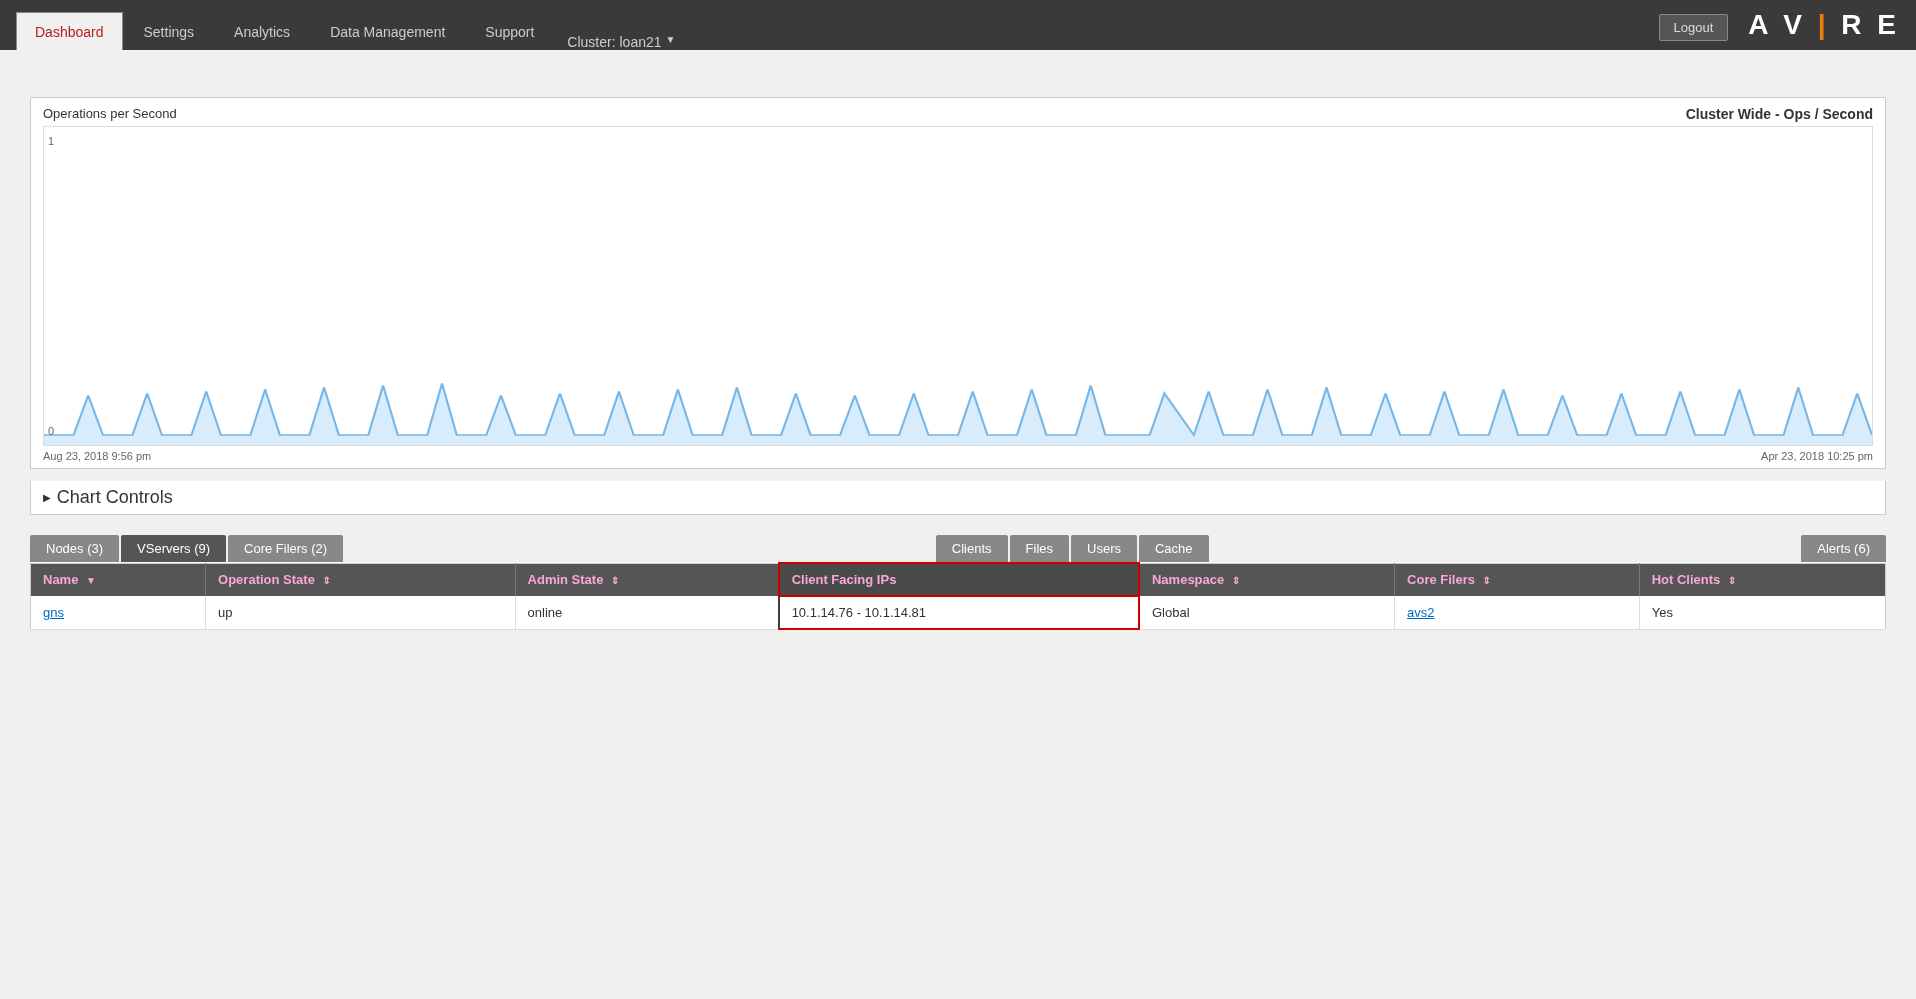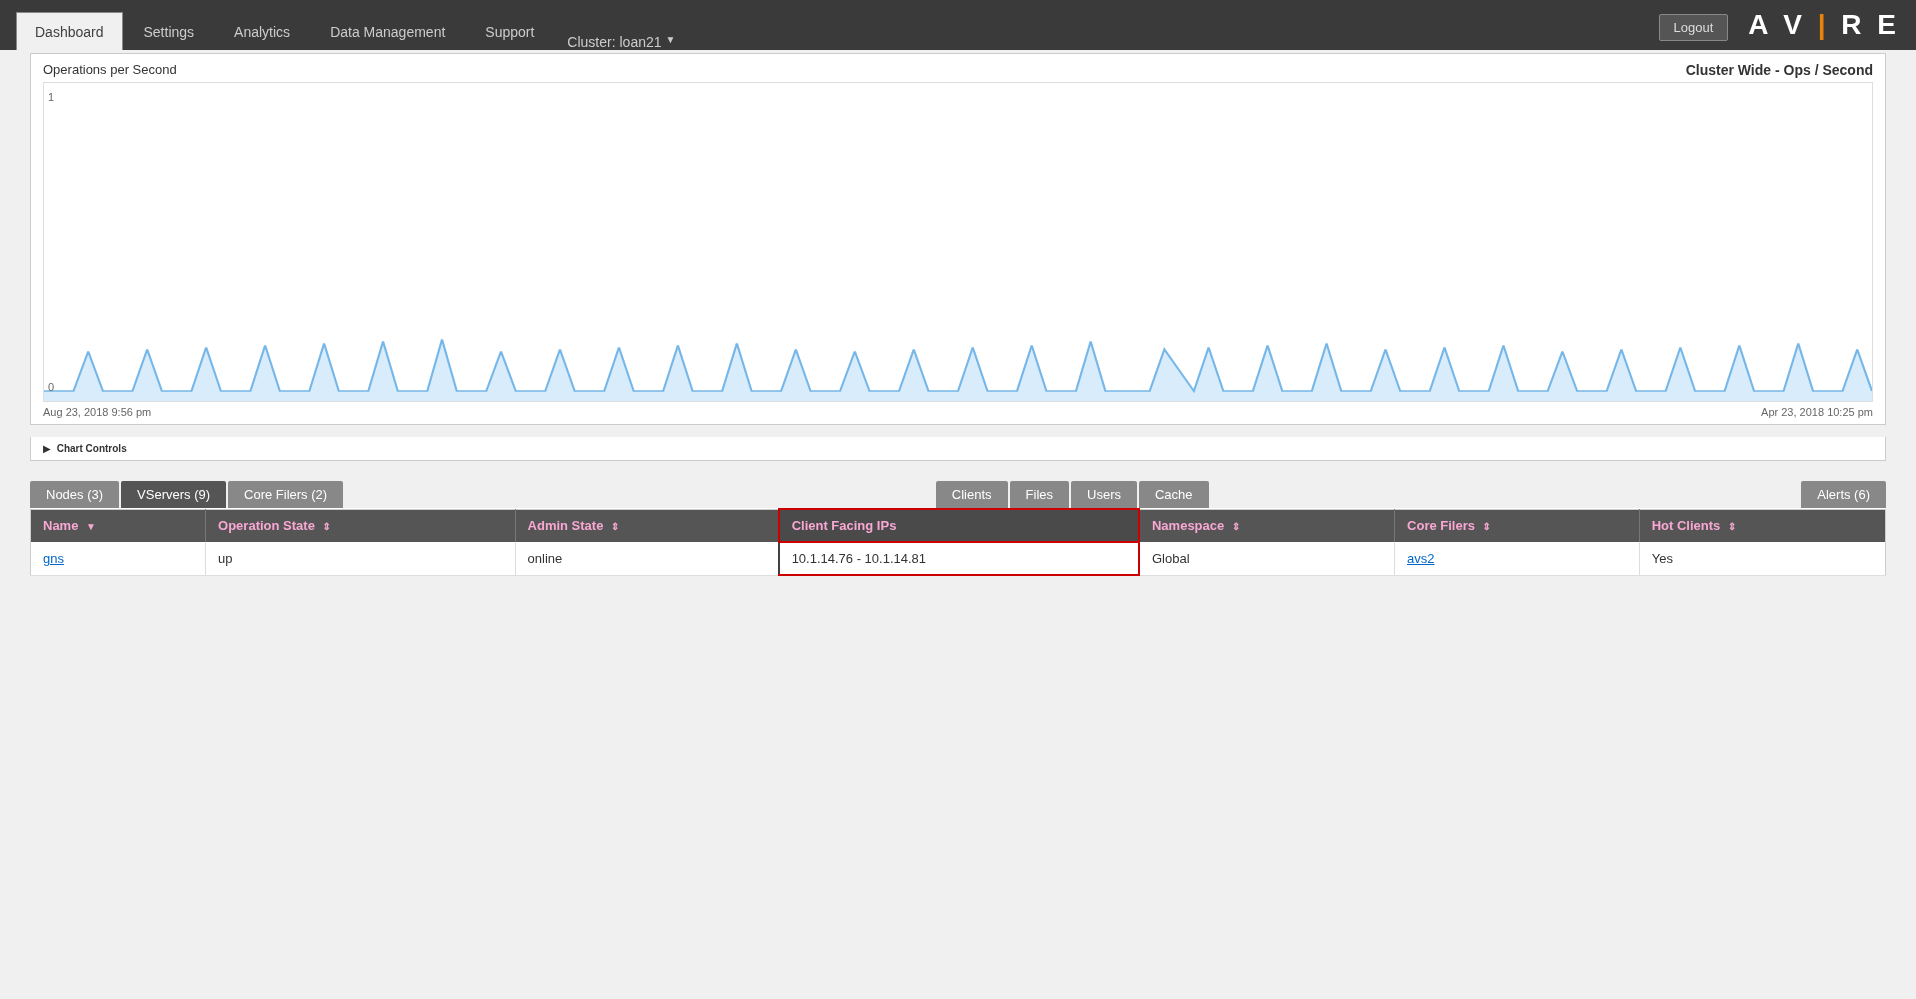--- a/index.html
+++ b/index.html
@@ -26,21 +26,21 @@
       border: 1px solid transparent;
       border-bottom: none;
       margin-right: 2px;
       font-size: 14px;
       height: 38px;
       display: flex;
       align-items: center;
     }
     .nav-tab.active {
       background: #f0f0f0;
-      color: #404040;
+      color: #b91c1c;
       border-color: #888;
     }
     .cluster-selector {
       color: #ccc;
       font-size: 14px;
       display: flex;
       align-items: flex-start;
       gap: 4px;
       cursor: pointer;
       margin-left: 12px;
@@ -70,20 +70,21 @@
       font-family: 'Arial', sans-serif;
     }
     #logo span.orange-bar {
       color: #e8820a;
     }
 
     
     #main {
       background: #f0f0f0;
       padding: 3px 30px;
+      margin-top: 44px;
     }
 
     
     #chart-section {
       background: white;
       border: 1px solid #ccc;
       margin-bottom: 12px;
     }
     #chart-header {
       display: flex;
@@ -141,22 +142,22 @@
       display: flex;
       align-items: center;
       gap: 6px;
       cursor: pointer;
     }
     #chart-controls-arrow {
       font-size: 10px;
       color: #333;
     }
     #chart-controls-label {
-      font-size: 10px;
-      font-weight: bold;
+      font-size: 18px;
+      font-weight: normal;
       color: #333;
     }
 
     
     #table-section {
       margin-top: 20px;
     }
     #table-tabs {
       display: flex;
       gap: 2px;

